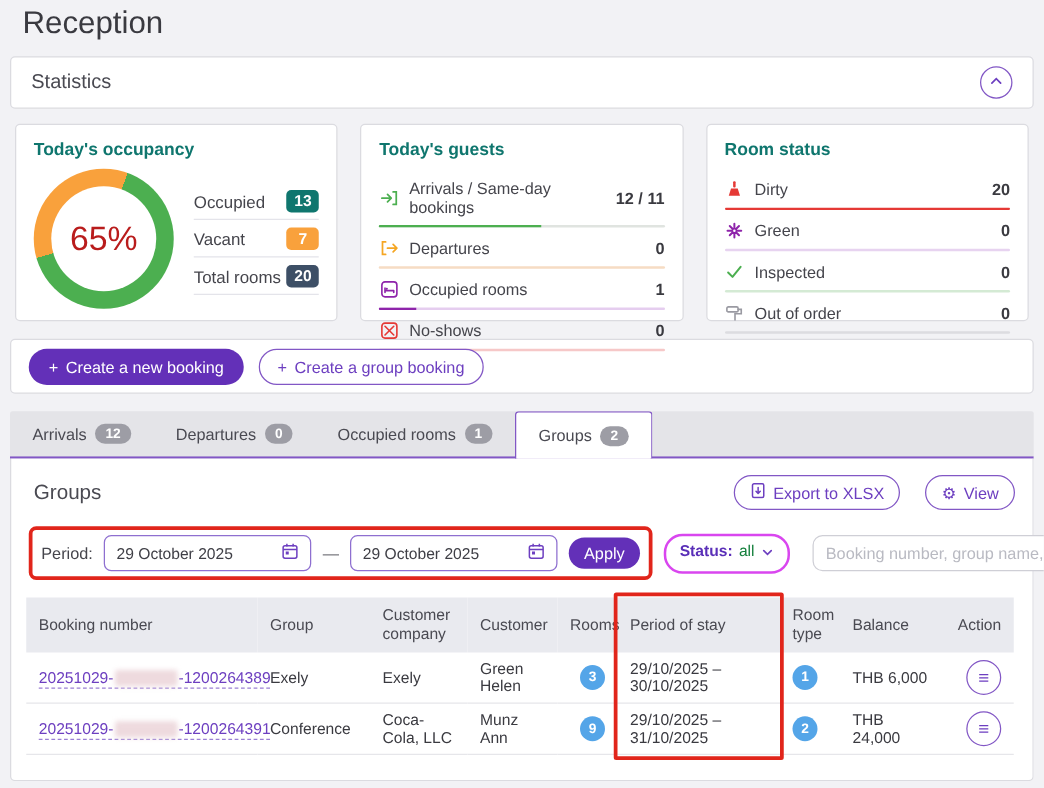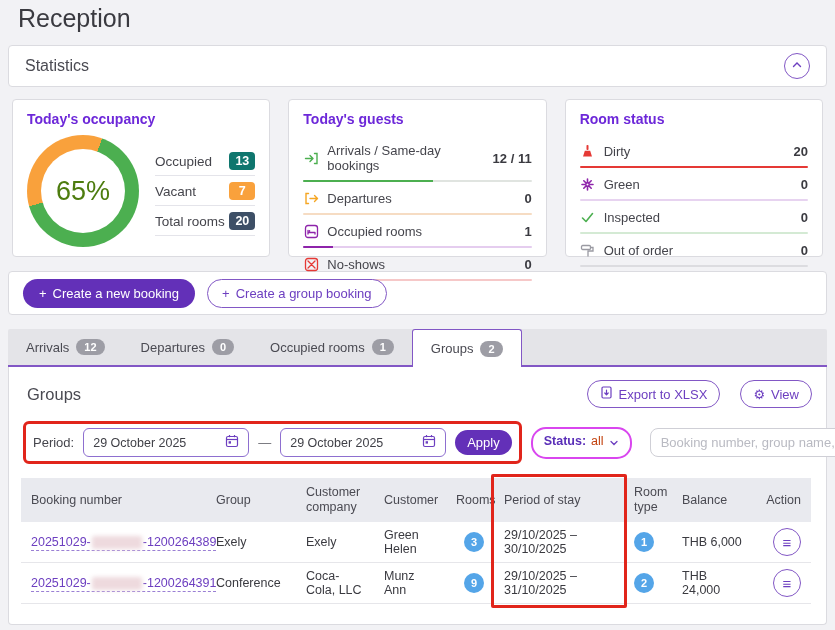--- a/index.html
+++ b/index.html
@@ -15,25 +15,25 @@
   .panel{background:#fff;border:1px solid #dbdbe0;border-radius:4px;box-sizing:border-box;}
 
   
   .stats-panel{height:42px;display:flex;align-items:center;justify-content:space-between;padding:0 16px;margin-bottom:12px;}
   .stats-title{font-size:16px;color:#4a4a52;}
   .circle-btn{width:26px;height:26px;border-radius:50%;border:1px solid #8257c5;background:#fff;display:flex;align-items:center;justify-content:center;cursor:pointer;padding:0;}
 
   
   .cards{display:flex;gap:18px;margin:0 4px 14px;}
   .card{flex:1 1 0;background:#fff;border:1px solid #dbdbe0;border-radius:4px;padding:9px 14px 8px;height:158px;box-sizing:border-box;}
-  .card-title{color:#6d28d9;font-weight:bold;font-size:14px;margin:2px 0 8px;}
+  .card-title{color:#0f766e;font-weight:bold;font-size:14px;margin:2px 0 8px;}
 
   .occ-body{display:flex;align-items:center;gap:16px;}
   .donut{width:112px;height:112px;border-radius:50%;position:relative;flex:0 0 auto;}
-  .donut-hole{position:absolute;inset:14px;background:#fff;border-radius:50%;display:flex;align-items:center;justify-content:center;color:#4d7c0f;font-size:27px;}
+  .donut-hole{position:absolute;inset:14px;background:#fff;border-radius:50%;display:flex;align-items:center;justify-content:center;color:#b91c1c;font-size:27px;}
   .occ-legend{flex:1;}
   .occ-row{display:flex;justify-content:space-between;align-items:center;padding:6px 0 5px;border-bottom:1px solid #e4e4ea;}
   .occ-label{font-size:13.5px;color:#45454c;}
   .num-chip{min-width:16px;padding:2px 5px;border-radius:4px;color:#fff;font-weight:bold;font-size:12.5px;text-align:center;}
 
   .stat-row{padding-top:8px;}
   .stat-row-main{display:flex;align-items:center;gap:8px;}
   .stat-icon{width:16px;height:16px;flex:0 0 auto;display:flex;align-items:center;justify-content:center;}
   .stat-label{flex:1;font-size:13px;color:#45454c;}
   .stat-val{font-weight:bold;font-size:13px;color:#3a3a40;}
@@ -58,21 +58,21 @@
   .groups-title{font-size:16.5px;color:#4a4a52;}
   .header-btns{display:flex;gap:20px;}
 
   .filter-row{display:flex;align-items:center;gap:9px;padding:2px 14px 10px;}
   .red-box{display:inline-flex;align-items:center;gap:9px;border:3px solid #e1251b;border-radius:6px;padding:4px 7px;}
   .filter-label{font-size:13px;color:#45454c;}
   .date-input{display:flex;align-items:center;justify-content:space-between;width:146px;border:1px solid #8e6fd0;border-radius:6px;padding:5px 9px;font-size:12.5px;color:#3f3f46;background:#fff;cursor:pointer;}
   .dash{color:#6b6b72;font-size:13px;}
   .status-pill{display:flex;gap:5px;border:2px solid #d946ef;border-radius:15px;padding:5px 11px;background:#fff;cursor:pointer;}
   .status-lab{font-weight:bold;color:#5a2fb8;font-size:12.5px;}
-  .status-val{color:#c2410c;font-size:12.5px;}
+  .status-val{color:#15803d;font-size:12.5px;}
   .spacer{flex:1;}
   .search-input{width:218px;border:1px solid #cfcfd6;border-radius:8px;padding:6px 10px;font-size:13px;font-family:inherit;color:#55555c;outline:none;}
   .search-input::placeholder{color:#b9bac2;}
 
   
   .table-wrap{position:relative;margin:4px 12px 0;}
   table{border-collapse:collapse;table-layout:fixed;width:790px;}
   th{background:#e9eaef;font-weight:400;color:#4a4a52;font-size:12.5px;text-align:left;padding:6px 10px;height:44px;box-sizing:border-box;vertical-align:middle;line-height:1.2;}
   td{padding:6px 10px;font-size:12.5px;color:#3a3a40;border-bottom:1px solid #e6e6ea;height:31px;box-sizing:border-box;vertical-align:middle;}
   th.r,td.r{text-align:right;}

